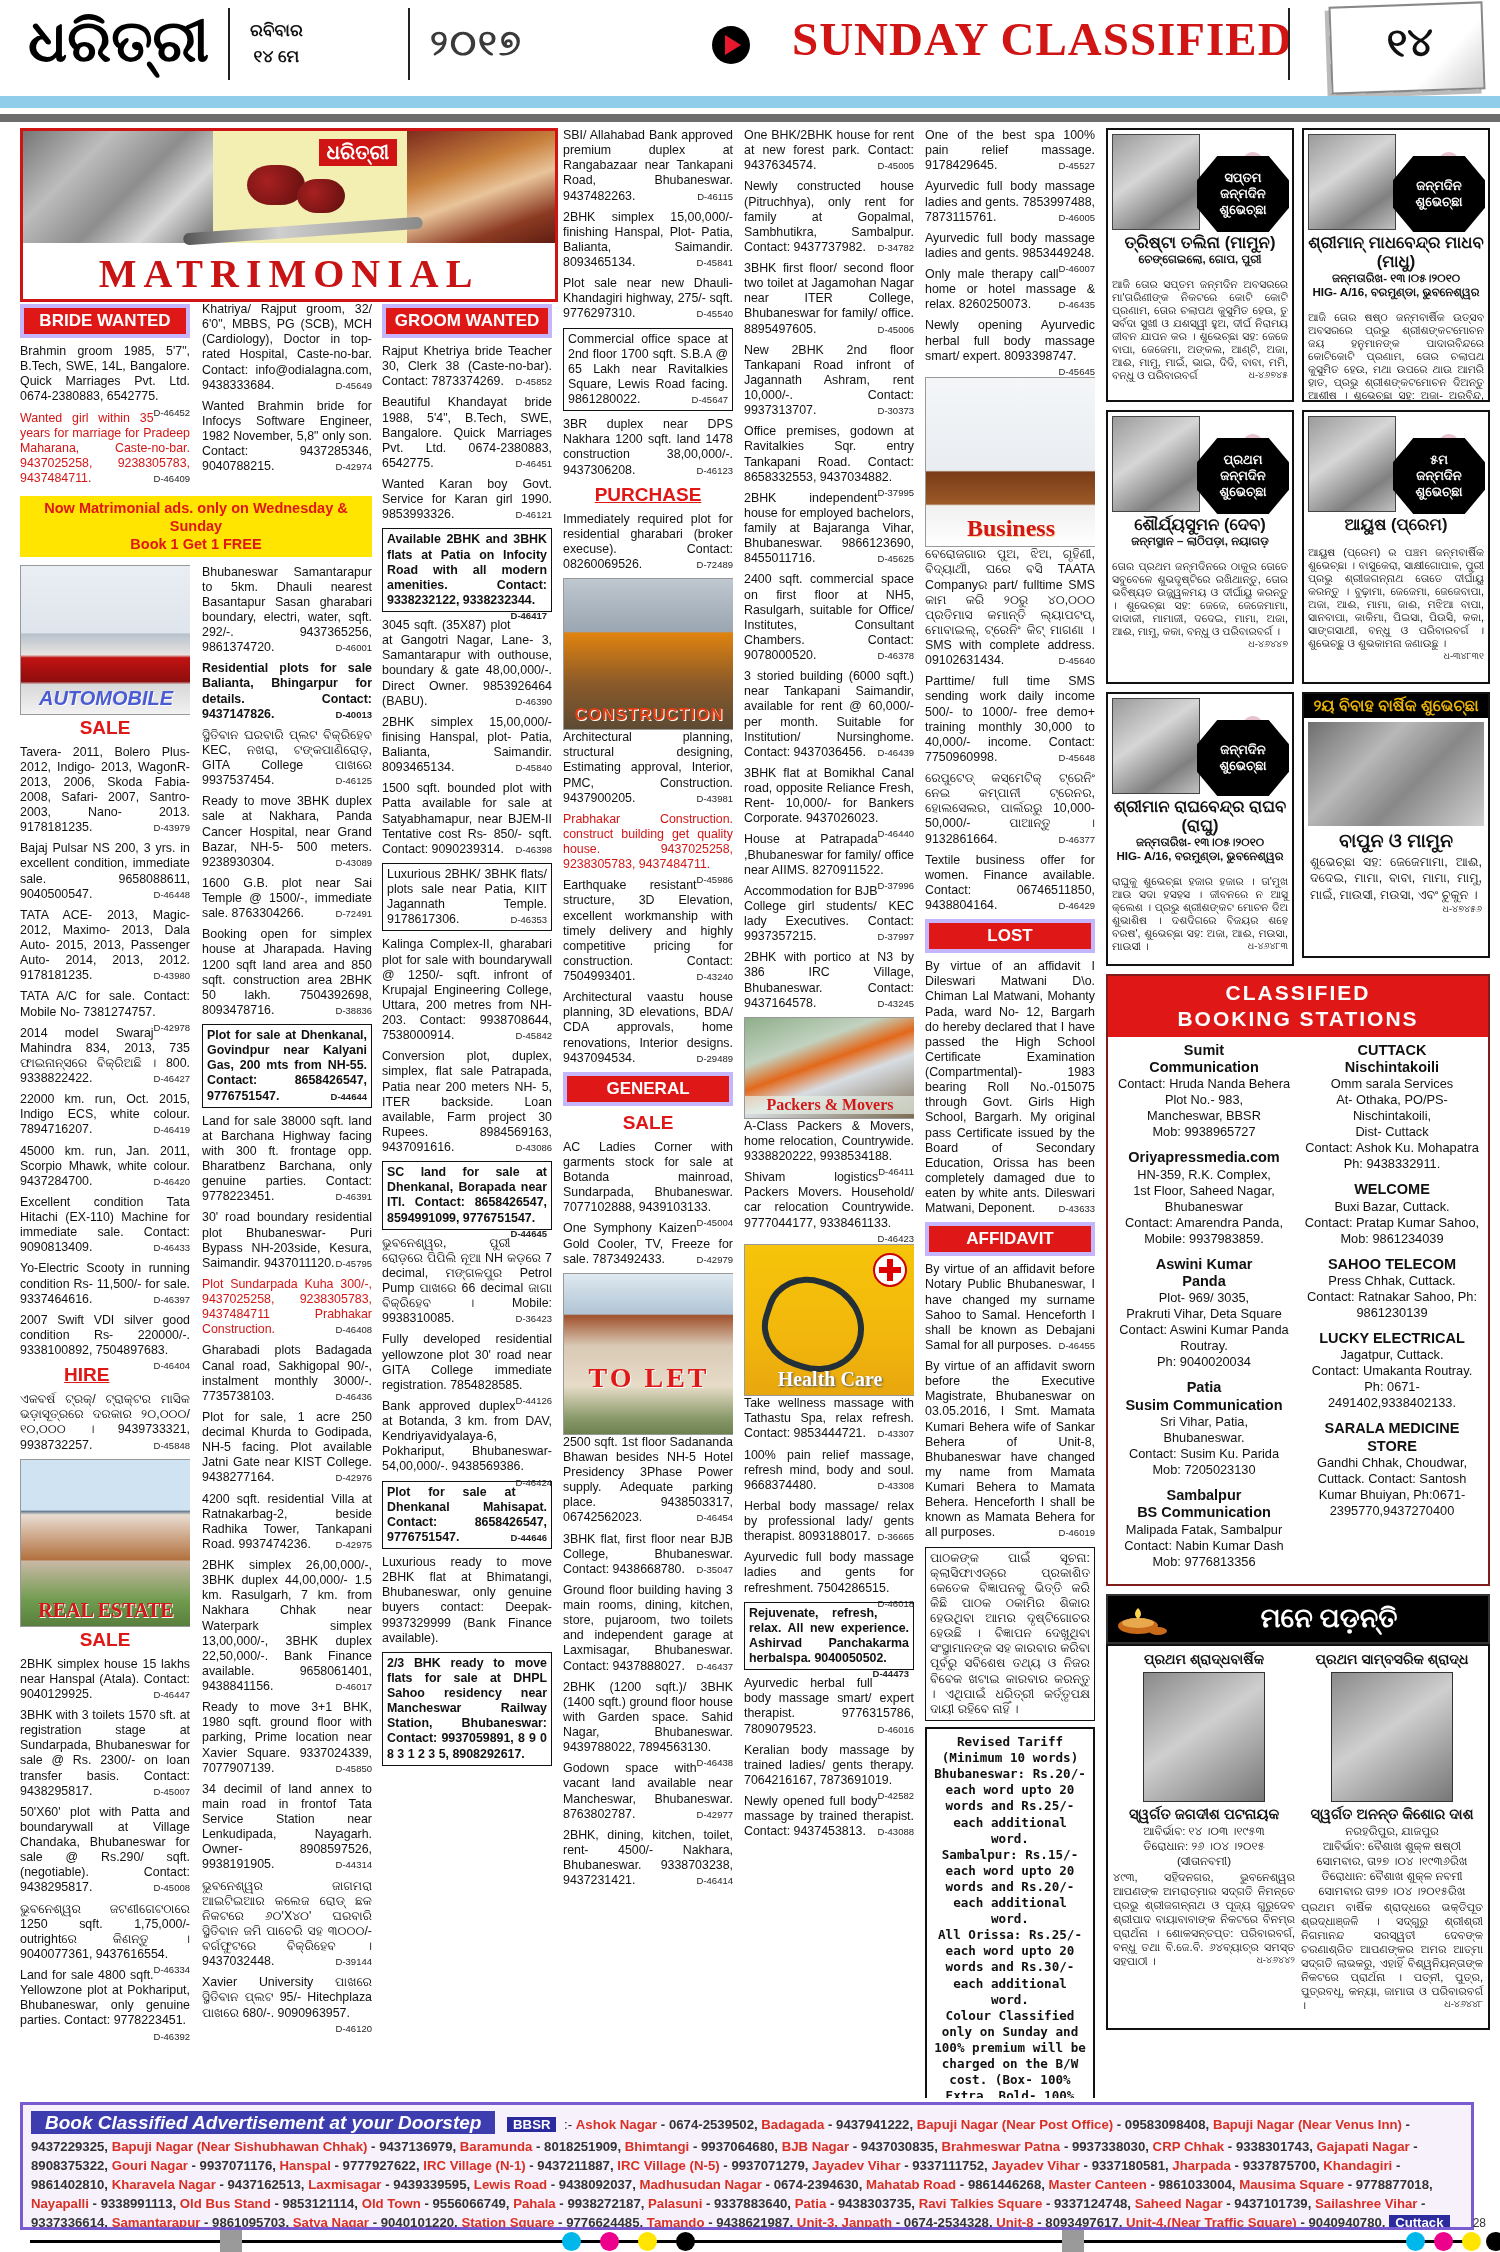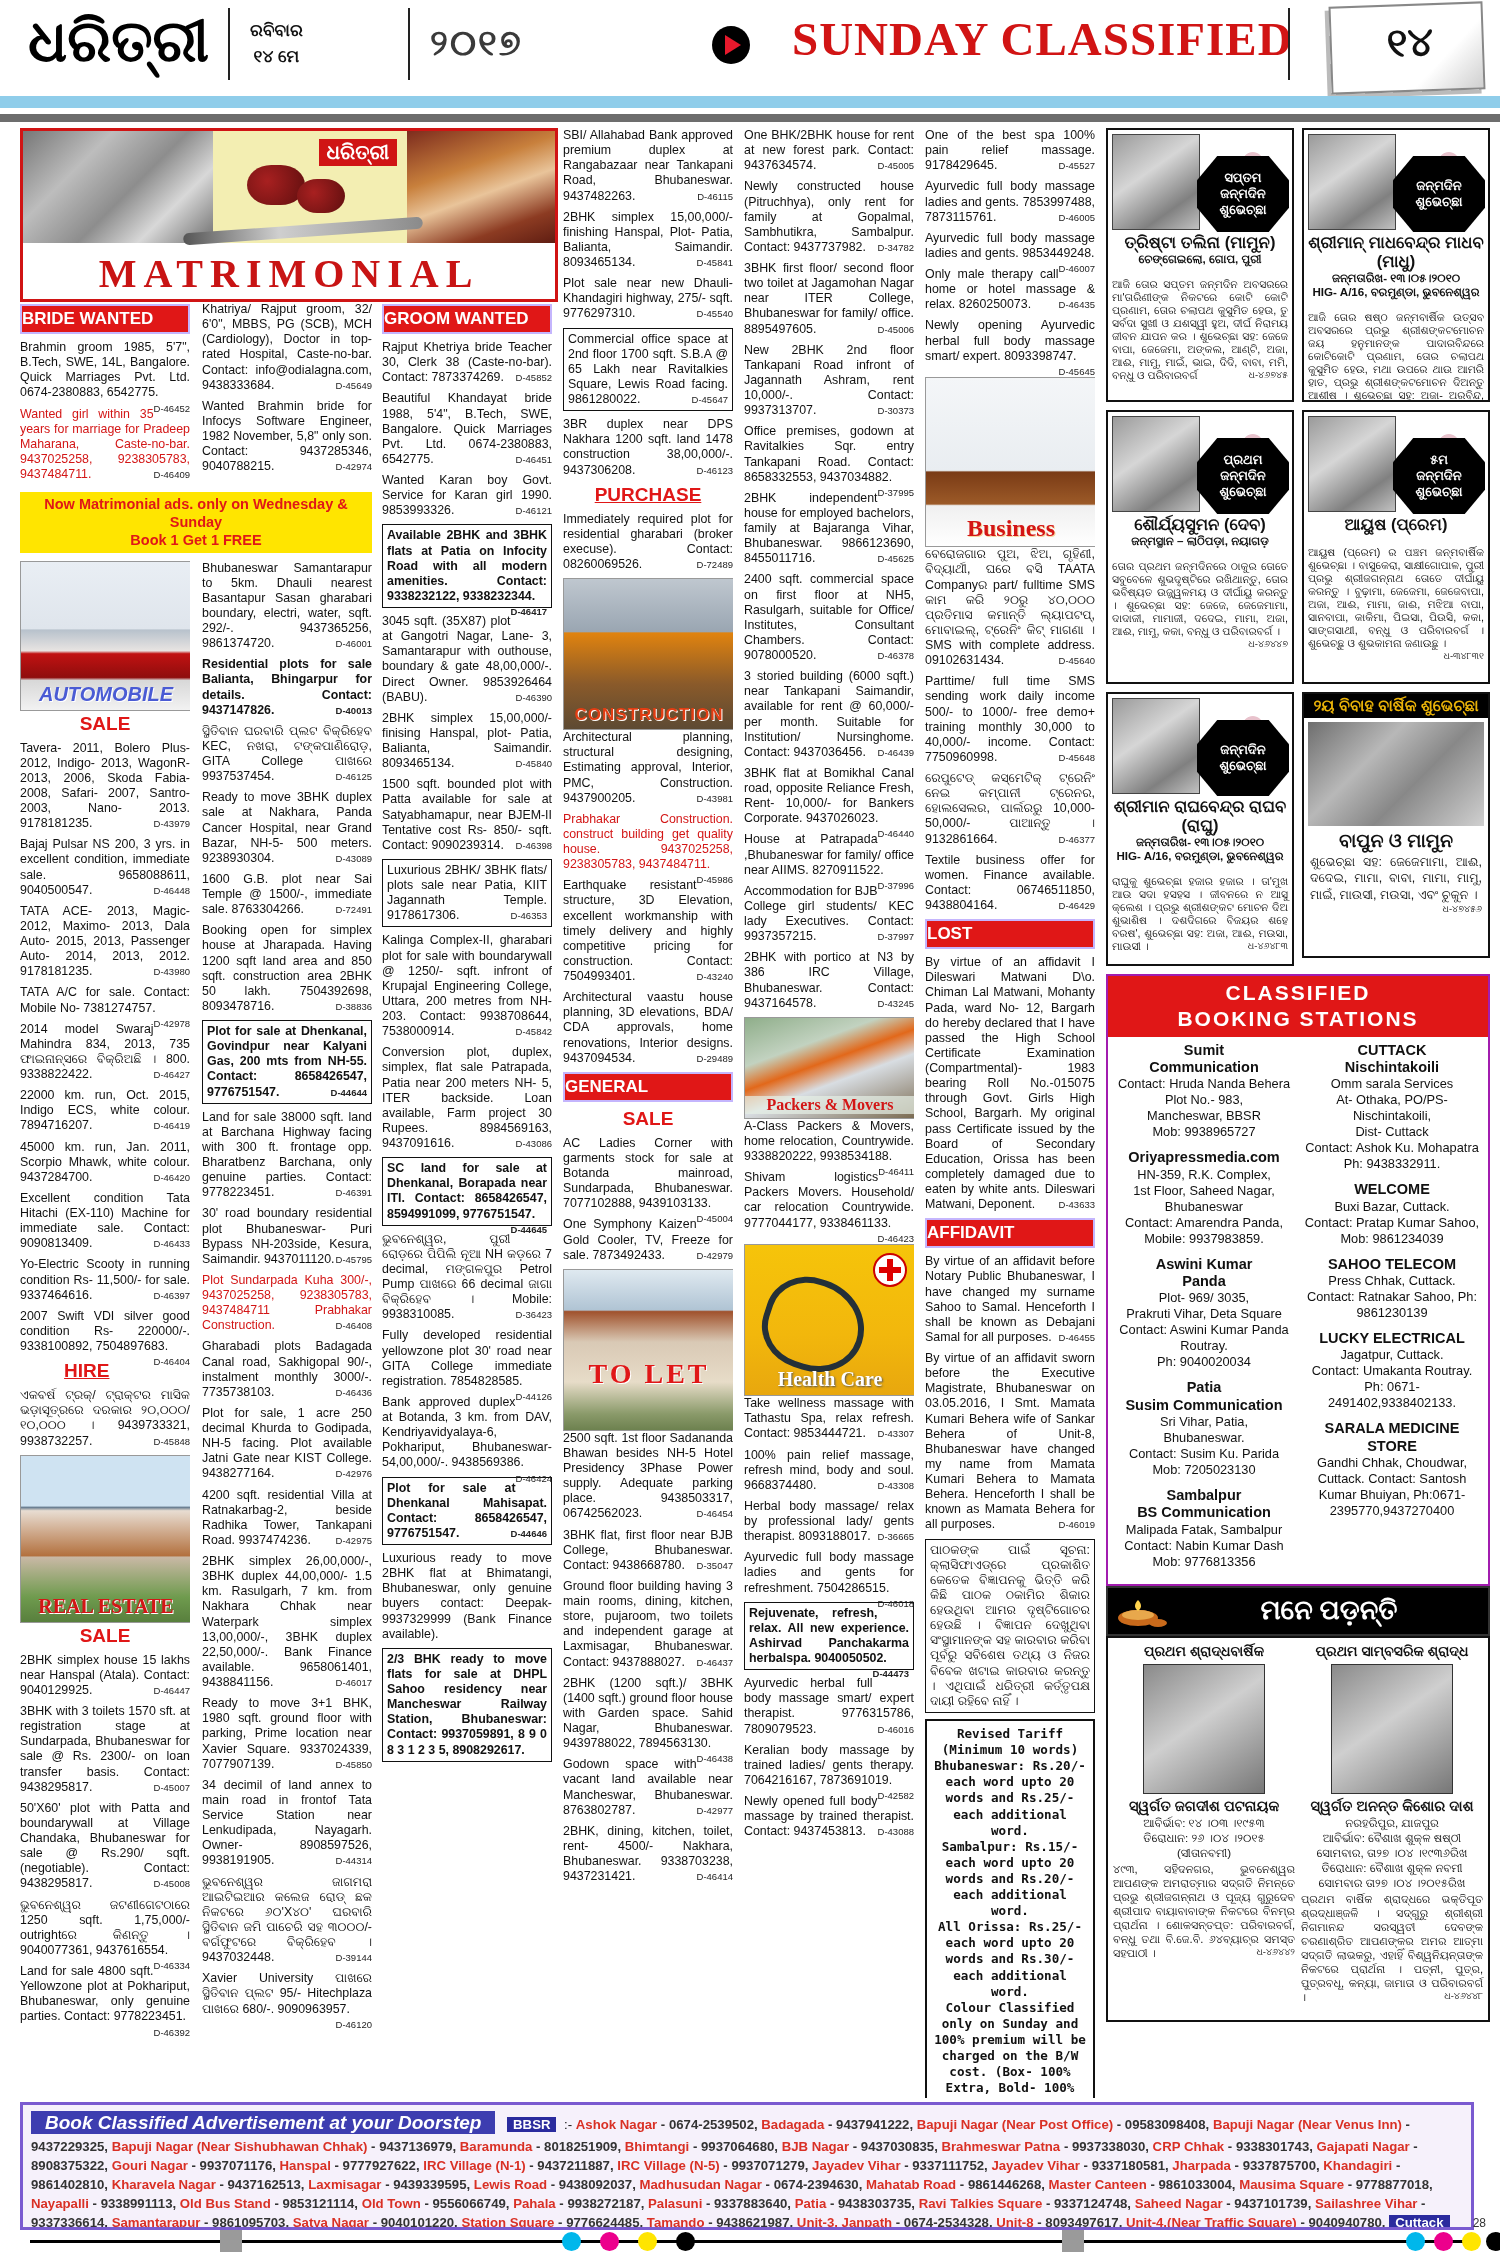--- a/index.html
+++ b/index.html
@@ -19,22 +19,22 @@
   .stripe-blue{position:absolute;left:0;top:96px;width:1500px;height:12px;background:#8fcdea;}
   .stripe-gray{position:absolute;left:0;top:114px;width:1500px;height:8px;background:#6d6d6d;}
   
   .col{position:absolute;width:170px;overflow:hidden;}
   .ad{font-size:12.4px;line-height:1.22;text-align:justify;margin:0 0 6px 0;}
   .ad .adx{display:inline;}
   .ad .adid{float:right;font-size:9.5px;color:#222;margin-top:2px;}
   .ad.red{color:#d31616;}
   .ad.bold{font-weight:bold;}
   .ad.boxed{border:1.6px solid #111;padding:3px 4px;}
-  .hdr1{background:#e01717;color:#fff;font-weight:bold;text-align:left;font-size:17px;
-        padding:3px 0;margin:2px 0 6px 0;border:2px solid #c4b5fd;}
+  .hdr1{background:#e01717;color:#fff;font-weight:bold;text-align:center;font-size:17px;
+        padding:3px 0;margin:2px 0 6px 0;border:4px solid #c4b5fd;}
   .hdr2{color:#e01717;font-weight:bold;text-align:center;font-size:19px;margin:2px 0 6px 0;}
   .hdr2.und{text-decoration:underline;}
   .imgbox{position:relative;width:100%;margin:0 0 0 0;border:1px solid #999;overflow:hidden;}
   .imlabel{position:absolute;left:0;right:0;bottom:4px;text-align:center;font-weight:bold;}
   .im-automobile{height:148px;background:linear-gradient(180deg,#e9eef4 0%,#dfe5ec 45%,#b8c2cc 46%,#e8e4e2 60%,#c11212 62%,#8f0d0d 78%,#d8d8d8 80%,#f2f2f2 100%);}
   .il-automobile{color:#4a5bd4;font-size:20px;font-style:italic;text-shadow:1px 1px 0 #fff;}
   .im-realestate{height:166px;background:linear-gradient(180deg,#cfe3f2 0%,#cfe3f2 30%,#6b7f92 31%,#e8ddd2 33%,#b3713f 60%,#c9b8a5 61%,#6f9b4e 85%,#587f3d 100%);}
   .il-realestate{color:#d31616;font-size:20px;font-family:"Liberation Serif",serif;text-shadow:1px 1px 0 #fff;}
   .im-construction{height:150px;background:linear-gradient(180deg,#bfc7cf 0%,#9aa6b2 35%,#e0830f 36%,#8a5a2a 70%,#5d4a33 100%);}
   .il-construction{color:#e23d12;font-size:17px;letter-spacing:1px;text-shadow:1px 1px 0 #fff;}
@@ -80,21 +80,21 @@
        white-space:pre-line;clip-path:polygon(22% 0,78% 0,100% 32%,100% 68%,78% 100%,22% 100%,0 68%,0 32%);}
   .gname{text-align:center;font-weight:bold;font-size:16.5px;margin-top:3px;}
   .gsub{text-align:center;font-weight:bold;font-size:11.6px;}
   .gbody{font-size:10.8px;line-height:1.2;text-align:justify;margin-top:12px;}
   .gid{float:right;font-size:9.5px;}
   .annbox{border:2px solid #111;height:262px;overflow:hidden;background:#fff;}
   .annhdr{background:#000;color:#eab308;font-weight:bold;text-align:center;font-size:16px;padding:3px 0;}
   .annph{height:104px;margin:4px;background:linear-gradient(135deg,#6e6e6e,#b8b8b8 35%,#888 60%,#d0d0d0);}
   .annname{text-align:center;font-weight:bold;font-size:19px;}
   .annbody{font-size:12.5px;line-height:1.3;padding:2px 6px;text-align:justify;}
-  .bstations{border:2px solid #a21caf;background:#fff;}
+  .bstations{border:2px solid #7f1d1d;margin-bottom:8px;background:#fff;}
   .bshdr{background:#e01717;color:#fff;font-weight:bold;text-align:center;font-size:21px;letter-spacing:2px;
          padding:4px 0;white-space:pre-line;line-height:1.25;}
   .bscols{display:flex;gap:6px;padding:5px;}
   .bscol{width:50%;}
   .bse{margin-bottom:9px;text-align:center;}
   .bse .h{font-weight:bold;font-size:14.5px;white-space:pre-line;line-height:1.2;}
   .bse .b{font-size:12.8px;white-space:pre-line;line-height:1.25;}
   .membanner{background:#000;color:#fff;display:flex;align-items:center;gap:10px;padding:6px 8px;border:2px solid #333;}
   .membanner .t{flex:1;text-align:center;font-size:27px;font-weight:bold;font-family:"Liberation Serif",serif;}
   .obits{border:2px solid #111;display:flex;gap:6px;padding:5px;background:#fff;height:372px;overflow:hidden;}

